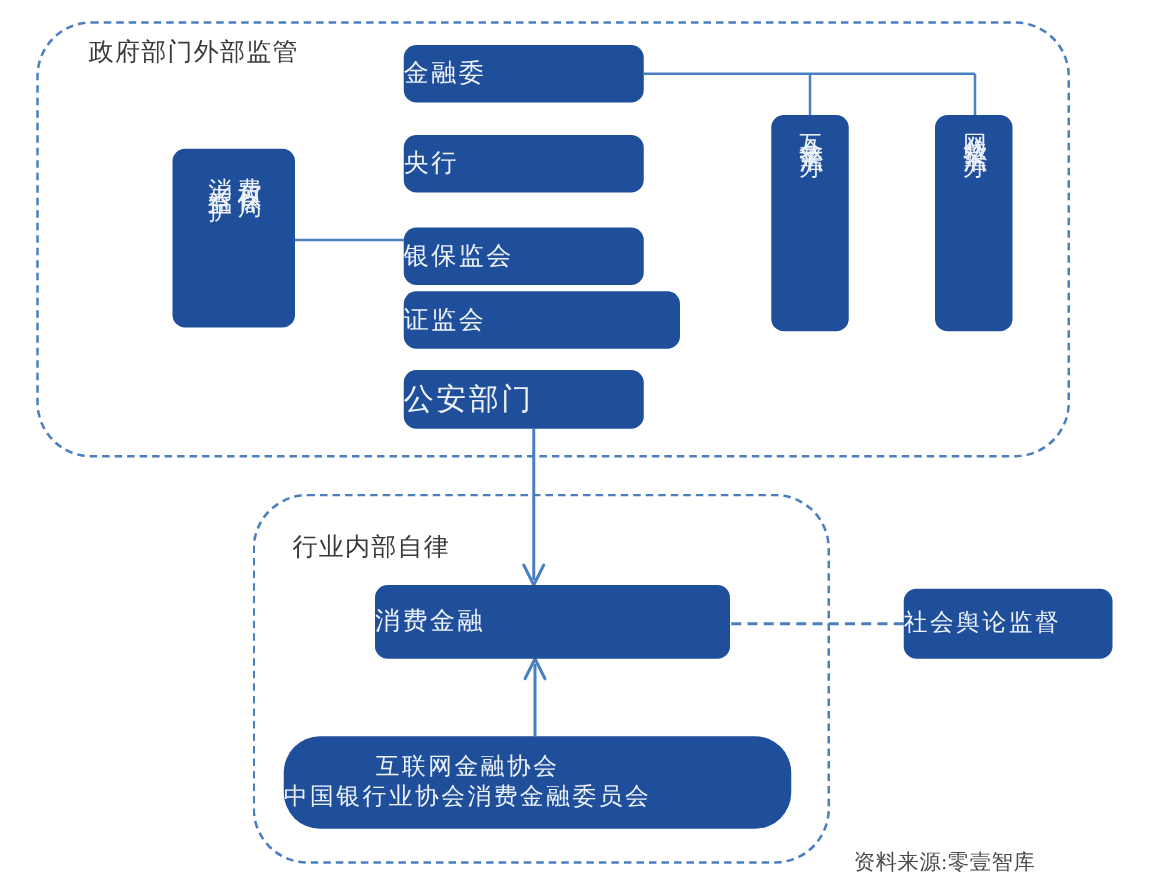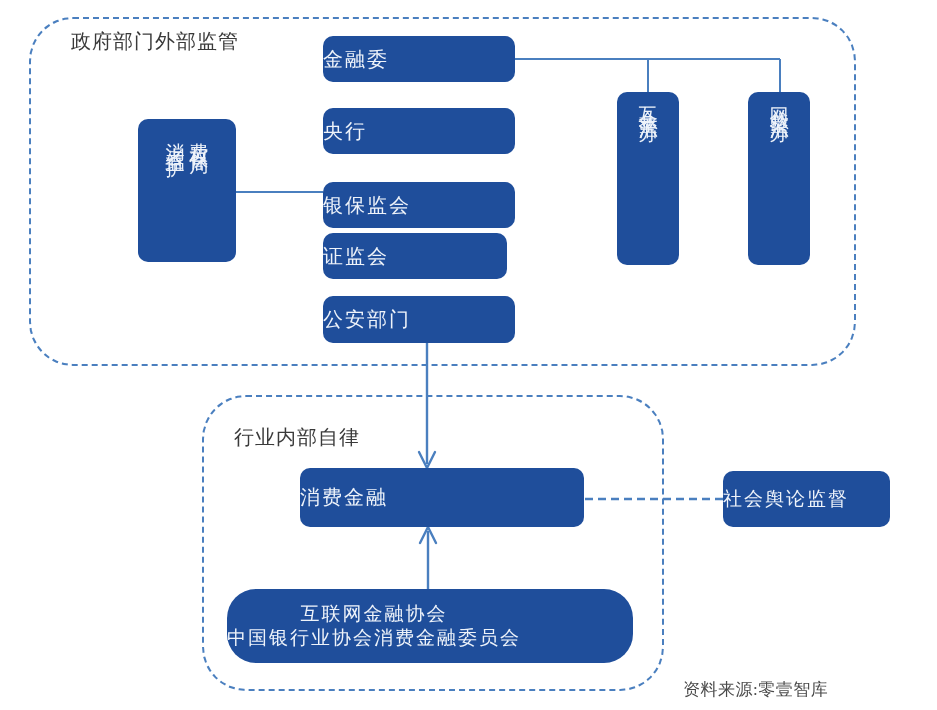--- a/index.html
+++ b/index.html
@@ -74,22 +74,22 @@
     writing-mode: vertical-rl;
     text-orientation: upright;
     letter-spacing: 5px;
     vertical-align: top;
   }
 
   
   #node-jrw   { left: 323px; top: 36px;  width: 192px; height: 46px;  font-size: 20px; }
   #node-yh    { left: 323px; top: 108px; width: 192px; height: 46px;  font-size: 20px; }
   #node-ybjh  { left: 323px; top: 182px; width: 192px; height: 46px;  font-size: 20px; }
-  #node-zjh   { left: 323px; top: 233px; width: 184px; height: 46px;  font-size: 20px; }
-  #node-gabm  { left: 323px; top: 296px; width: 192px; height: 47px;  font-size: 20px; }
+  #node-zjh   { left: 323px; top: 233px; width: 221px; height: 46px;  font-size: 20px; }
+  #node-gabm  { left: 323px; top: 296px; width: 192px; height: 47px;  font-size: 24px; }
 
   
   #node-xfz   { left: 138px; top: 119px; width: 98px;  height: 143px; font-size: 19px; }
 
   
   #node-hjzzb { left: 617px; top: 92px;  width: 62px;  height: 173px; font-size: 19px; }
   #node-wdzzb { left: 748px; top: 92px;  width: 62px;  height: 173px; font-size: 19px; }
 
   
   #node-xfjr  { left: 300px; top: 468px; width: 284px; height: 59px;  font-size: 20px; }

